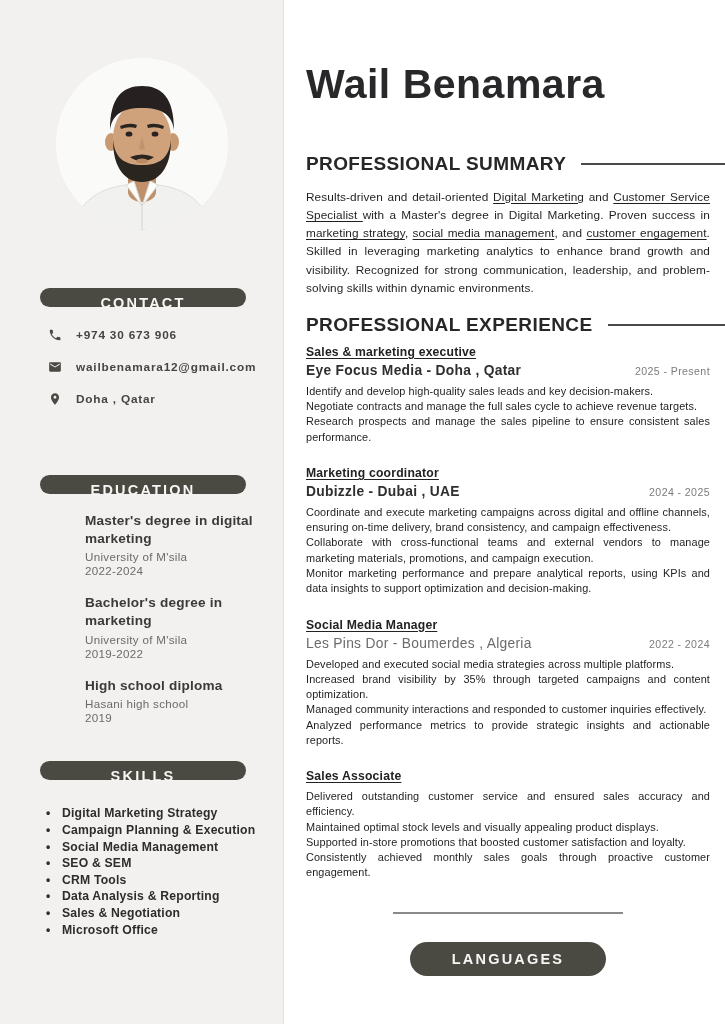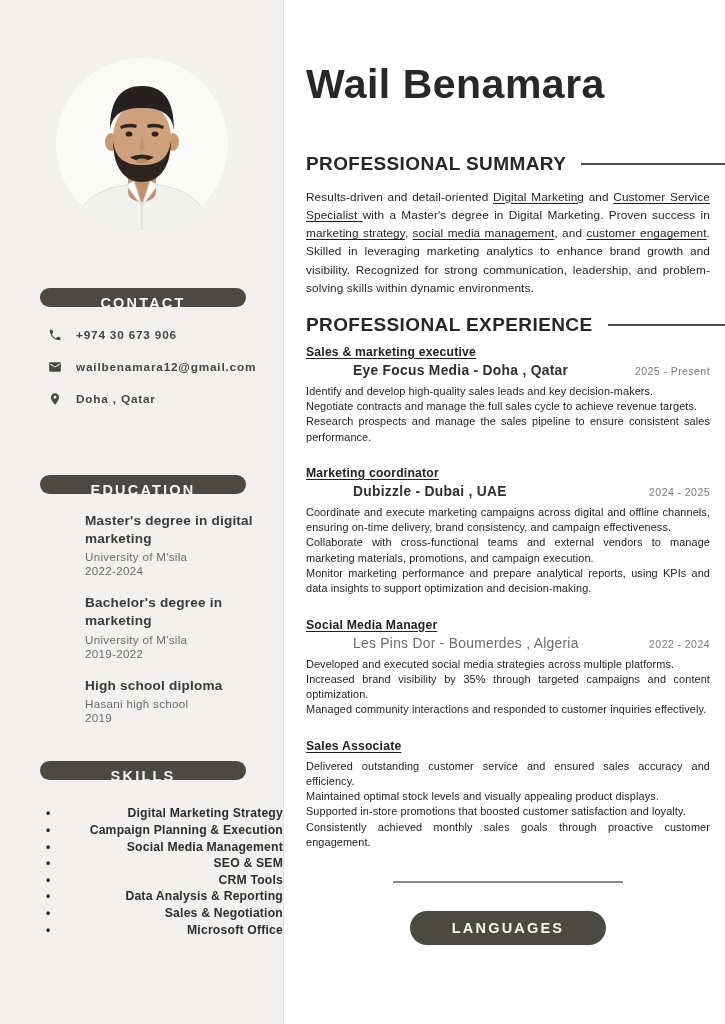--- a/index.html
+++ b/index.html
@@ -25,42 +25,42 @@
   .contact-text{font-size:11.8px;letter-spacing:0.8px;color:#454545;font-weight:bold;}
 
   .edu-pill{margin-top:69px;}
   .edu-list{margin:18px 0 0 41px;}
   .edu-entry{margin-bottom:17px;margin-left:44px;}
   .edu-degree{font-size:13.6px;font-weight:bold;color:#3a3a3a;letter-spacing:0.2px;line-height:1.3;}
   .edu-school{font-size:11.6px;color:var(--muted-text);margin-top:3px;letter-spacing:0.3px;}
   .edu-years{font-size:11.6px;color:var(--muted-text);margin-top:1px;letter-spacing:0.3px;}
 
   .skills-pill{margin-top:37px;}
-  .skills-list{list-style:none;margin:25px 0 0 46px;text-align:right;}
+  .skills-list{list-style:none;margin:25px 0 0 46px;}
   .skills-list li{font-size:12.2px;font-weight:bold;color:#2d2d2d;letter-spacing:0.2px;
                   line-height:16.6px;padding-left:16px;position:relative;}
   .skills-list li::before{content:"•";position:absolute;left:0;top:0;color:#2d2d2d;}
 
   
   .main{flex:1;padding:0 15px 0 22px;}
   .name{font-size:41px;font-weight:bold;color:#28282a;letter-spacing:0.5px;margin-top:62px;line-height:1.12;}
   .sec-head{display:flex;align-items:center;gap:15px;}
   .sec-head h2{font-size:19px;font-weight:bold;color:var(--heading-text);letter-spacing:0.4px;white-space:nowrap;}
   .sec-head .rule{flex:1;height:2px;background:var(--rule);margin-right:-15px;}
   .summary-head{margin-top:45px;}
   .summary-text{margin-top:13px;font-size:11.8px;line-height:1.54;color:#1f1f1f;
                 text-align:justify;letter-spacing:0.1px;}
   .u{text-decoration:underline;text-underline-offset:2px;}
 
   .exp-head{margin-top:17px;}
   .job{margin-top:9px;}
   .job + .job{margin-top:21px;}
   .job-title{font-size:12.2px;font-weight:bold;color:#222;text-decoration:underline;
              text-underline-offset:2px;letter-spacing:0.2px;}
-  .job-row{display:flex;justify-content:space-between;align-items:baseline;margin-top:4px;margin-left:47px;}
+  .job-row{display:flex;justify-content:space-between;align-items:baseline;margin-top:4px;}
   .job-company{font-size:13.8px;font-weight:bold;color:#2f2f2f;letter-spacing:0.3px;}
   .job-company.muted{color:#6b6b6b;font-weight:normal;}
   .job-dates{font-size:10.6px;color:#7c7c7c;letter-spacing:0.4px;white-space:nowrap;}
   .job-details{margin-top:6px;}
   .job-details div{font-size:10.9px;line-height:1.4;color:#1e1e1e;text-align:justify;letter-spacing:0.1px;}
 
   .lang-divider{width:230px;height:2px;background:#8a8a8a;margin:31px auto 0;}
   .lang-pill{width:196px;margin:28px auto 0;height:34px;line-height:34px;border-radius:17px;}
 </style>
 </head>
@@ -219,20 +219,21 @@
     <div class="job">
       <div class="job-title">Social Media Manager</div>
       <div class="job-row">
         <span class="job-company muted">Les Pins Dor - Boumerdes , Algeria</span>
         <span class="job-dates">2022 - 2024</span>
       </div>
       <div class="job-details">
         <div>Developed and executed social media strategies across multiple platforms.</div>
         <div>Increased brand visibility by 35% through targeted campaigns and content optimization.</div>
         <div>Managed community interactions and responded to customer inquiries effectively.</div>
+        <div>Analyzed performance metrics to provide strategic insights and actionable reports.</div>
       </div>
     </div>
 
     <div class="job">
       <div class="job-title">Sales Associate</div>
       <div class="job-details">
         <div>Delivered outstanding customer service and ensured sales accuracy and efficiency.</div>
         <div>Maintained optimal stock levels and visually appealing product displays.</div>
         <div>Supported in-store promotions that boosted customer satisfaction and loyalty.</div>
         <div>Consistently achieved monthly sales goals through proactive customer engagement.</div>

